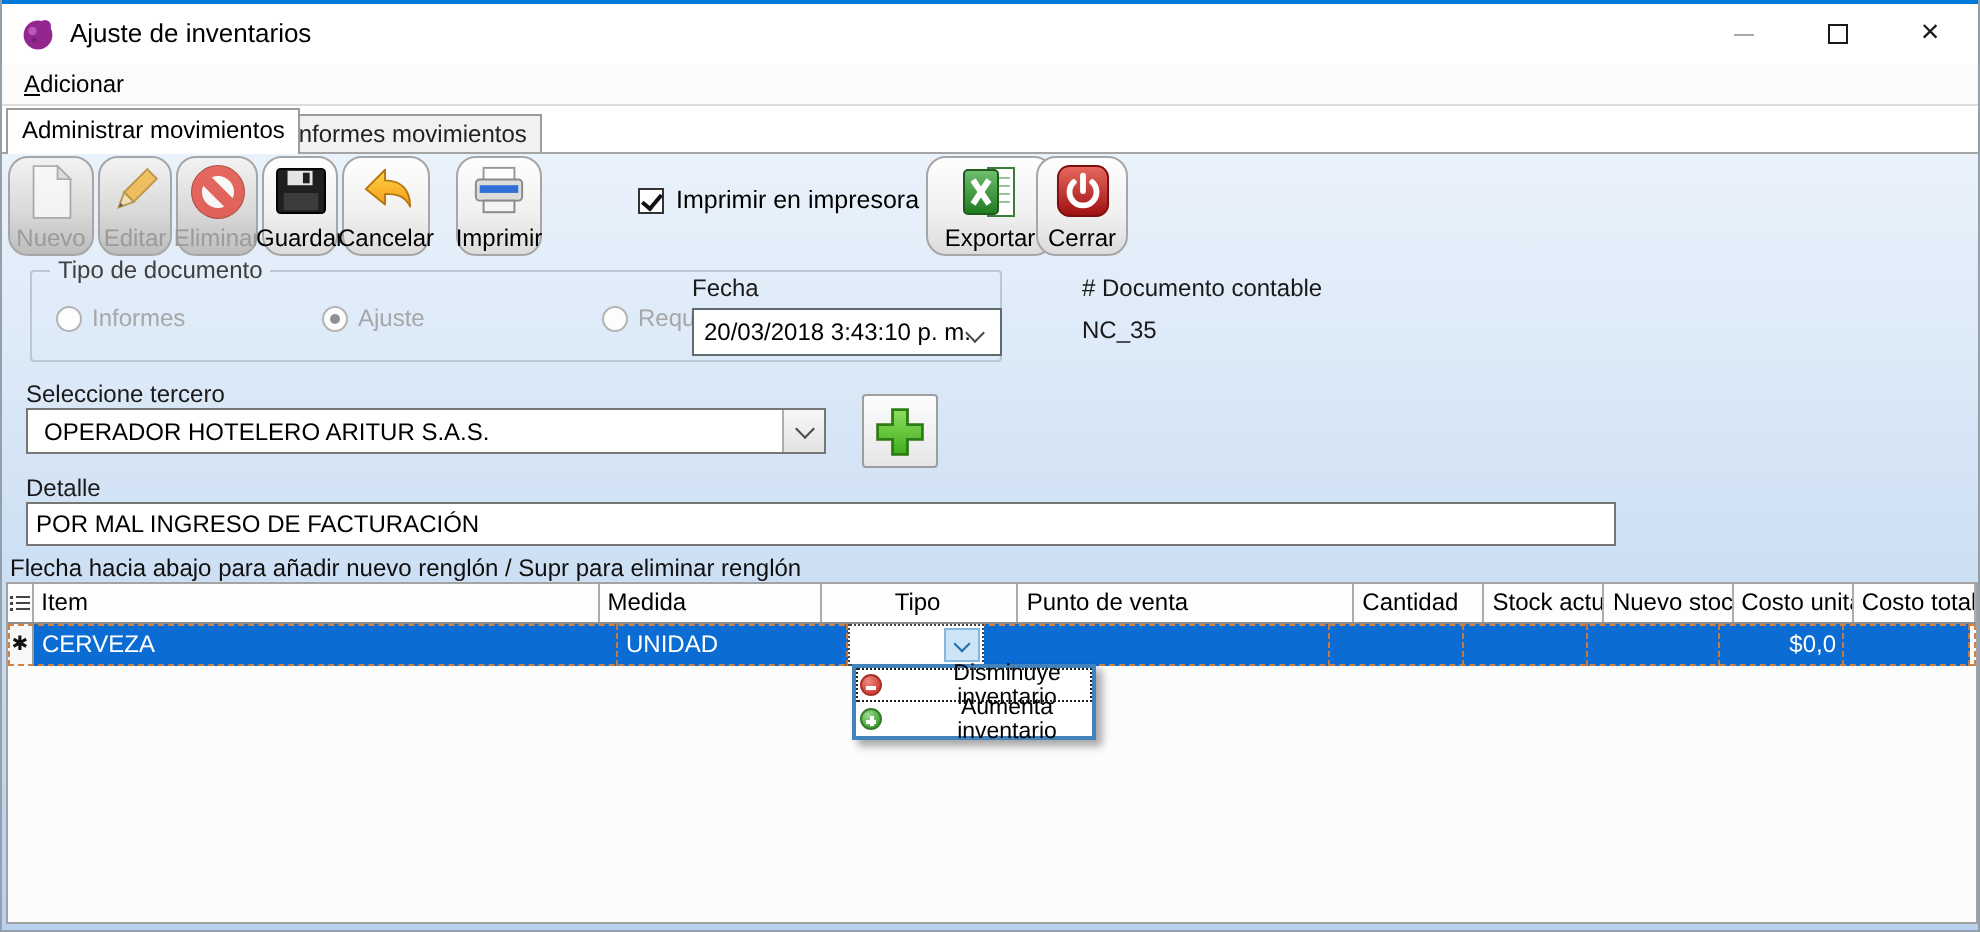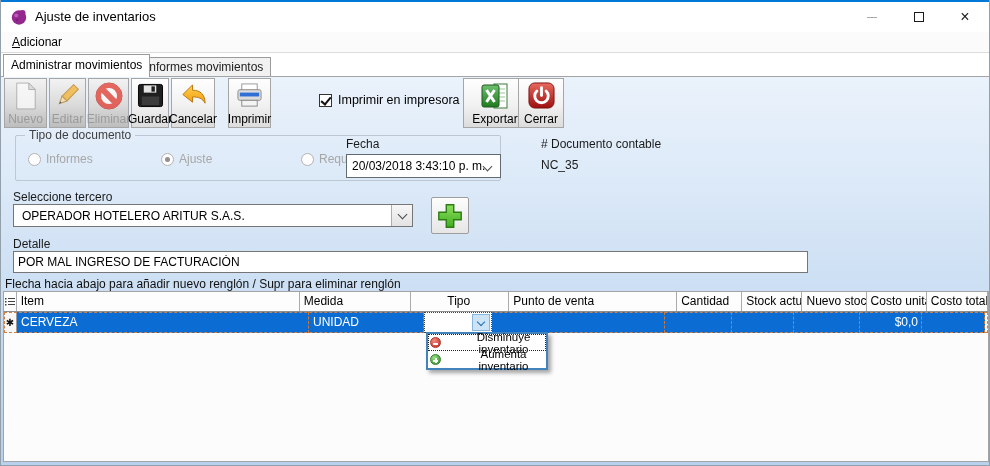--- a/index.html
+++ b/index.html
@@ -27,21 +27,21 @@
   .tabstrip { position:absolute; top:54px; left:0; width:100%; height:32px; background:#fff; }
   .tab { position:absolute; border:1px solid #9b9b9b; border-bottom:none; padding:0 7px; white-space:nowrap; }
   .tab-active { left:2px; top:0; height:23px; line-height:21px; background:#fff; z-index:3; }
   .tab-inactive { left:137px; top:3px; height:19px; line-height:18px; background:#f1f1f1; color:#222; }
 
   
   .page { position:absolute; top:76px; left:0; right:0; bottom:0; border-top:1px solid #a5a5a5;
           background:linear-gradient(180deg,#eaf2fb 0%,#ddeaf8 25%,#c3d9f1 70%,#b7d1ee 100%); }
 
   
-  .tbtn { position:absolute; top:1px; height:50px; border:1px solid #a6a6a6; border-radius:0;
+  .tbtn { position:absolute; top:1px; height:50px; border:1px solid #a6a6a6; border-radius:10px;
           display:flex; flex-direction:column; align-items:center; justify-content:flex-end; padding-bottom:1px;
           background:linear-gradient(180deg,#fefefe 0%,#f1f1f1 55%,#dcdcdc 100%); }
   .tbtn .ticon { flex:1; display:flex; align-items:center; justify-content:center; }
   .tbtn .tlabel { font-size:12px; line-height:14px; color:#000; }
   .tbtn.disabled { background:linear-gradient(180deg,#f2f2f2 0%,#dadada 55%,#bdbdbd 100%); }
   .tbtn.disabled .tlabel { color:#9b9b9b; }
   .tbtn.disabled .ticon { opacity:.75; }
   .b-nuevo{left:3px;width:43px;} .b-editar{left:48px;width:37px;} .b-eliminar{left:87px;width:41px;}
   .b-guardar{left:130px;width:38px;} .b-cancelar{left:170px;width:44px;} .b-imprimir{left:227px;width:43px;}
   .b-exportar{left:462px;width:64px;} .b-cerrar{left:517px;width:46px;}

